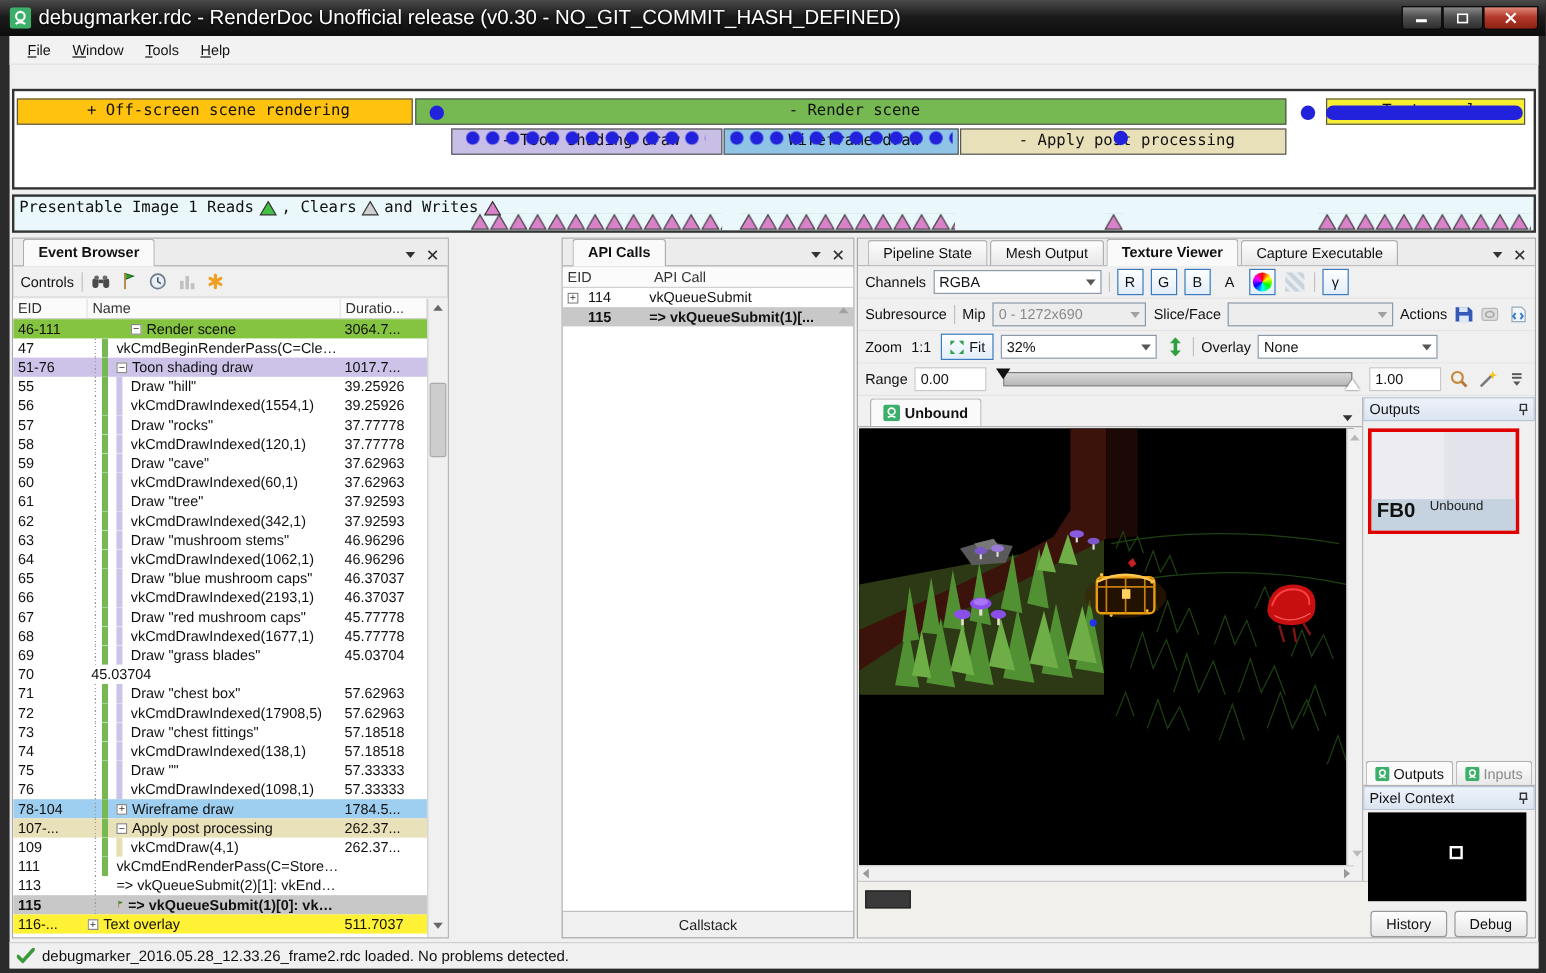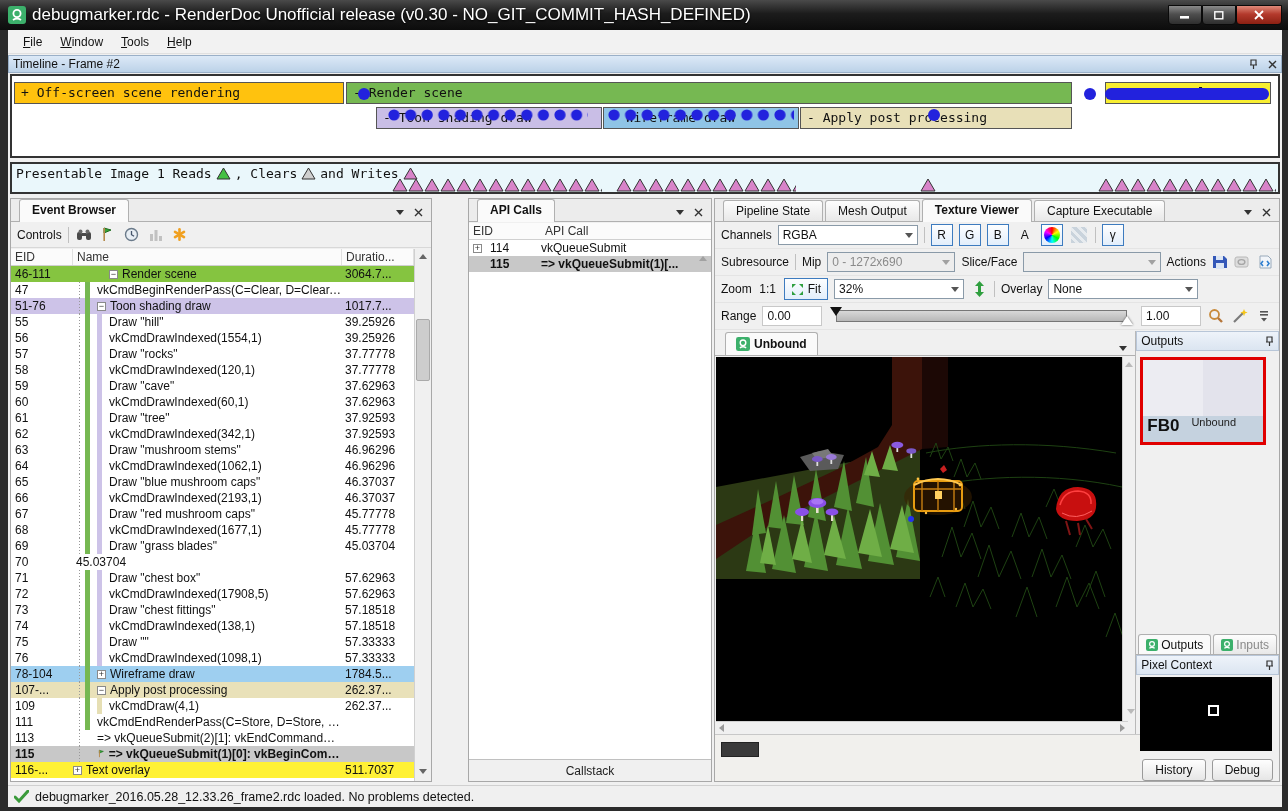--- a/index.html
+++ b/index.html
@@ -24,40 +24,40 @@
 
   
   #menubar { left:0; top:0; width:1274px; height:24px; background:#f2f2f2; display:flex; align-items:center; padding-left:6px; border-bottom:1px solid #e0e0e0;}
   .menu-item { padding:3px 9px; }
   .menu-item u { text-decoration:underline; }
 
   
   #tl-header { left:0; top:25px; width:1274px; height:18px; background:linear-gradient(#dce9f7,#bcd2e8);
     display:flex; align-items:center; padding:0 4px; font-size:12px; border:1px solid #9ab0c8; }
   #tl-header .hdr-icons { margin-left:auto; display:flex; gap:10px; align-items:center; }
-  #tl-body { left:2px; top:44px; width:1270px; height:84px; background:#fff; border:2px solid #333; }
+  #tl-body { left:2px; top:44px; width:1270px; height:84px; background:#fff; border:2px solid #333;text-align:center; }
   .tlbar { position:absolute; height:22px; border:1px solid #555; font-family:"DejaVu Sans Mono", monospace;
     font-size:13px; line-height:20px; padding-left:6px; white-space:nowrap; overflow:hidden; }
   .tl-dot { position:absolute; width:12px; height:12px; border-radius:50%; background:#2222dd; }
   .tl-pill { position:absolute; height:12px; border-radius:6px; background:#2222dd; }
   #tl-present { left:2px; top:132px; width:1270px; height:32px; background:#eaf7fb; border:2px solid #333; }
   #tl-present .ptext { position:absolute; left:4px; top:2px; font-family:"DejaVu Sans Mono", monospace; font-size:13px;
     display:flex; align-items:center; gap:4px; }
 
   
   .panel { background:#f0f0f0; border:1px solid #a8a8a8; }
   .tabbar { height:23px; background:#ececec; border-bottom:1px solid #b0b0b0; display:flex; align-items:flex-end; padding-left:8px; }
   .tab { height:21px; padding:3px 12px 0; border:1px solid #b0b0b0; border-bottom:none; border-radius:3px 3px 0 0;
     background:linear-gradient(#fdfdfd,#e8e8e8); margin-right:2px; white-space:nowrap; }
   .tab.active { background:#fafafa; font-weight:bold; height:23px; margin-bottom:-1px; }
   .tab-icons { margin-left:auto; display:flex; align-items:center; gap:10px; padding:0 8px 4px 0; }
   .arrow-down { width:0; height:0; border-left:4px solid transparent; border-right:4px solid transparent; border-top:5px solid #333; display:inline-block; }
 
   
-  #eb { left:2px; top:168px; width:422px; height:584px; }
+  #eb { left:2px; top:168px; width:364px; height:584px; }
   #eb-controls { height:26px; display:flex; align-items:center; gap:6px; padding:0 6px; border-bottom:1px solid #d8d8d8; }
   .vsep { width:1px; height:16px; background:#c0c0c0; }
   .tbicon { width:18px; height:18px; display:flex; align-items:center; justify-content:center; }
   #eb-table { position:absolute; left:0; top:50px; right:17px; bottom:0; background:#fff; overflow:hidden; }
   #eb-head { display:flex; height:17px; background:#fbfbfb; border-bottom:1px solid #d0d0d0; color:#333; }
   #eb-head div { padding:1px 4px; border-right:1px solid #e0e0e0; }
   .col-eid { width:62px; flex:none; }
   .col-name { flex:1; overflow:hidden; }
   .col-dur { width:72px; flex:none; }
   .ebrow { display:flex; height:16px; line-height:16px; white-space:nowrap; font-size:12px; }
@@ -178,31 +178,20 @@
 
   <div id="client" class="abs">
 
     <div id="menubar">
         <div class="menu-item"><u>F</u>ile</div>
         <div class="menu-item"><u>W</u>indow</div>
         <div class="menu-item"><u>T</u>ools</div>
         <div class="menu-item"><u>H</u>elp</div>
       </div>
 
-    <div id="tl-header" class="abs">
-      <span>Timeline - Frame #2</span>
-      <span class="hdr-icons">
-        <svg width="9" height="11" viewBox="0 0 9 11">
-            <path d="M2 1 h5 v5 h-5 z M1 6 h7 M4.5 6 v4" stroke="#333" stroke-width="1.2" fill="none"></path>
-          </svg>
-        <svg width="9" height="9" viewBox="0 0 9 9">
-            <path d="M1 1 L8 8 M8 1 L1 8" stroke="#333" stroke-width="1.4"></path>
-          </svg>
-      </span>
-    </div>
 
     <div id="tl-body" class="abs">
       <div id="tl-row1">
           <div class="tlbar" style="left: 2px; top: 6px; width: 330px; background: rgb(255, 194, 14);">+ Off-screen scene rendering</div>
           <div class="tlbar" style="left: 334px; top: 6px; width: 726px; background: rgb(118, 184, 82);">- Render scene</div>
           <div class="tlbar" style="left: 1093px; top: 6px; width: 166px; background: rgb(248, 238, 49);">- Text overlay</div>
         </div>
       <div id="tl-row2">
           <div class="tlbar" style="left: 364px; top: 31px; width: 226px; background: rgb(201, 190, 230);">- Toon shading draw</div>
           <div class="tlbar" style="left: 591px; top: 31px; width: 196px; background: rgb(143, 196, 230);">- Wireframe draw</div>

